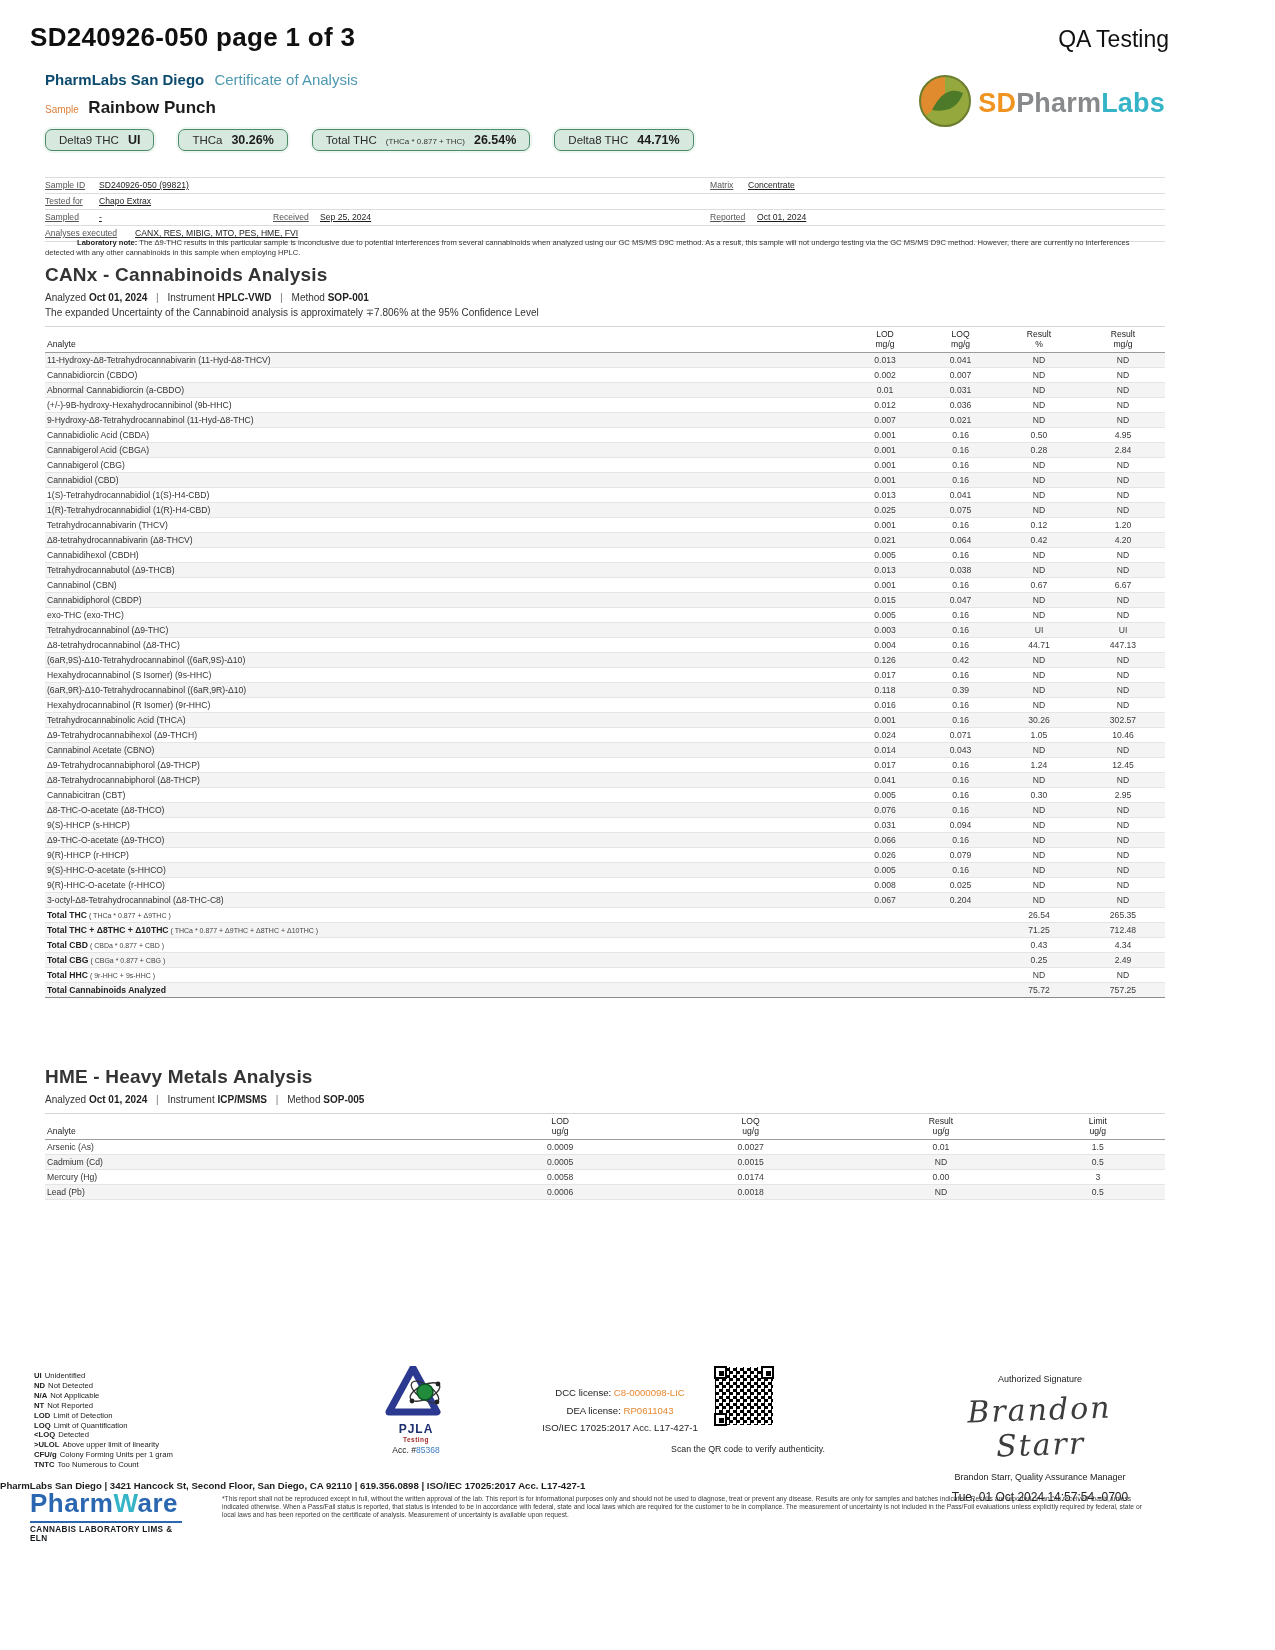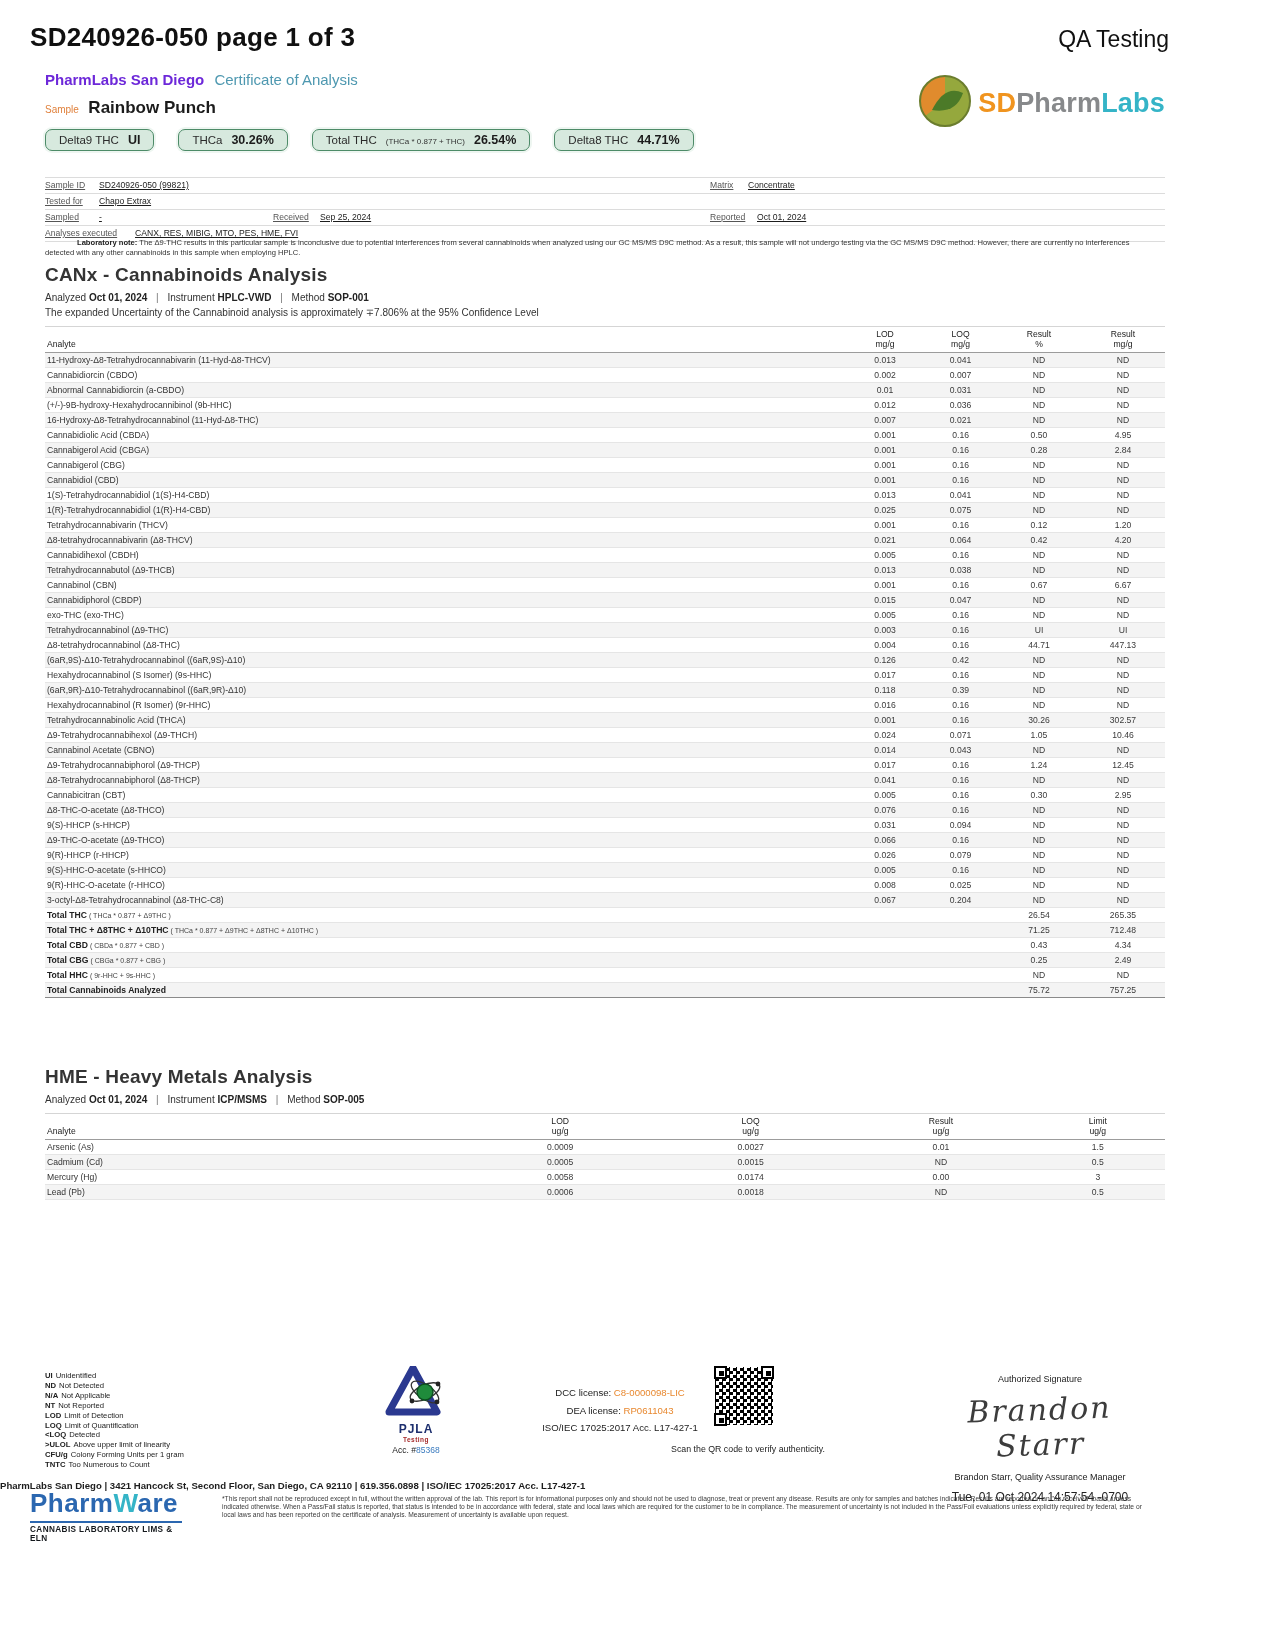--- a/index.html
+++ b/index.html
@@ -2,21 +2,21 @@
 <html><head>
 <meta charset="utf-8">
 <style>
   html,body{margin:0;padding:0;background:#fff;}
   .page{position:relative;width:1275px;height:1650px;background:#fff;overflow:hidden;
         font-family:"Liberation Sans",sans-serif;color:#222;}
   
   .doc-title{position:absolute;left:30px;top:22px;font-size:26px;font-weight:700;color:#101010;letter-spacing:.3px;}
   .qa-label{position:absolute;right:106px;top:26px;font-size:23px;color:#101010;}
   .lab-line{position:absolute;left:45px;top:71px;font-size:15px;}
-  .lab-name{font-weight:700;color:#6d28d9;}
+  .lab-name{font-weight:700;color:#0c4a6e;}
   .coa{color:#4e98b0;margin-left:6px;}
   .sample-line{position:absolute;left:45px;top:98px;}
   .sample-label{font-size:10px;color:#e0813c;margin-right:5px;}
   .sample-name{font-size:17px;font-weight:700;color:#1c1c1c;}
   .pills{position:absolute;left:45px;top:129px;display:flex;gap:24px;}
   .pill{background:#d7e9de;border:1.6px solid #4d8b68;border-radius:7px;padding:3px 13px;
         display:flex;align-items:baseline;gap:9px;font-size:11.5px;color:#2a2a2a;box-shadow:0 0 0 2px #eef6f1;}
   .pill .sub{font-size:8px;color:#333;}
   .pill .v{font-weight:700;font-size:12.5px;color:#1c1c1c;}
   .brand-logo{position:absolute;top:74px;right:110px;display:flex;align-items:center;gap:6px;}
@@ -50,21 +50,21 @@
   tbody.stripe-odd tr:nth-child(odd){background:#f4f4f4;}
   tbody.stripe-even tr:nth-child(even){background:#f4f4f4;}
   .res-g{color:#1e7b50;}
   .res-b{color:#31509e;}
   .tl{font-weight:700;color:#222;}
   .frm{font-size:7px;color:#444;margin-left:2px;}
   tr.final td{border-top:1px solid #9c9c9c;border-bottom:1.6px solid #8a8a8a;}
   .col-analyte{width:71.5%;} .col-n1{width:7%;} .col-n2{width:6.5%;} .col-n3{width:7.5%;} .col-n4{width:7.5%;}
   .hcol-analyte{width:38%;} .hcol-1{width:16%;} .hcol-2{width:18%;} .hcol-3{width:16%;} .hcol-4{width:12%;}
   
-  .legend{position:absolute;left:45px;top:1371px;font-size:7.7px;line-height:9.9px;color:#222;}
+  .legend{position:absolute;left:34px;top:1371px;font-size:7.7px;line-height:9.9px;color:#222;}
   .legend b{margin-right:3px;}
   .pjla{position:absolute;left:366px;top:1366px;width:100px;text-align:center;}
   .pjla-name{font-size:12px;font-weight:700;color:#1d2f6e;letter-spacing:1px;margin-top:2px;}
   .pjla-sub{font-size:6.5px;color:#a52a2a;font-weight:700;letter-spacing:.5px;}
   .pjla-acc{font-size:8.5px;color:#222;margin-top:2px;}
   .pjla-acc .num{color:#3a7bbf;}
   .licenses{position:absolute;left:505px;top:1384px;width:230px;text-align:center;font-size:9.6px;line-height:17.5px;color:#222;}
   .lic-val{color:#e8882f;}
   .qr-wrap{position:absolute;left:712px;top:1364px;width:64px;height:64px;background:#fff;}
   .qr-box{position:relative;width:64px;height:64px;
@@ -222,21 +222,21 @@
             <td class="res-g">ND</td>
           </tr>
           <tr>
             <td class="ta">(+/-)-9B-hydroxy-Hexahydrocannibinol (9b-HHC)</td>
             <td>0.012</td>
             <td>0.036</td>
             <td class="res-g">ND</td>
             <td class="res-g">ND</td>
           </tr>
           <tr>
-            <td class="ta">16-Hydroxy-Δ8-Tetrahydrocannabinol (11-Hyd-Δ8-THC)</td>
+            <td class="ta">9-Hydroxy-Δ8-Tetrahydrocannabinol (11-Hyd-Δ8-THC)</td>
             <td>0.007</td>
             <td>0.021</td>
             <td class="res-g">ND</td>
             <td class="res-g">ND</td>
           </tr>
           <tr>
             <td class="ta">Cannabidiolic Acid (CBDA)</td>
             <td>0.001</td>
             <td>0.16</td>
             <td class="res-b">0.50</td>

